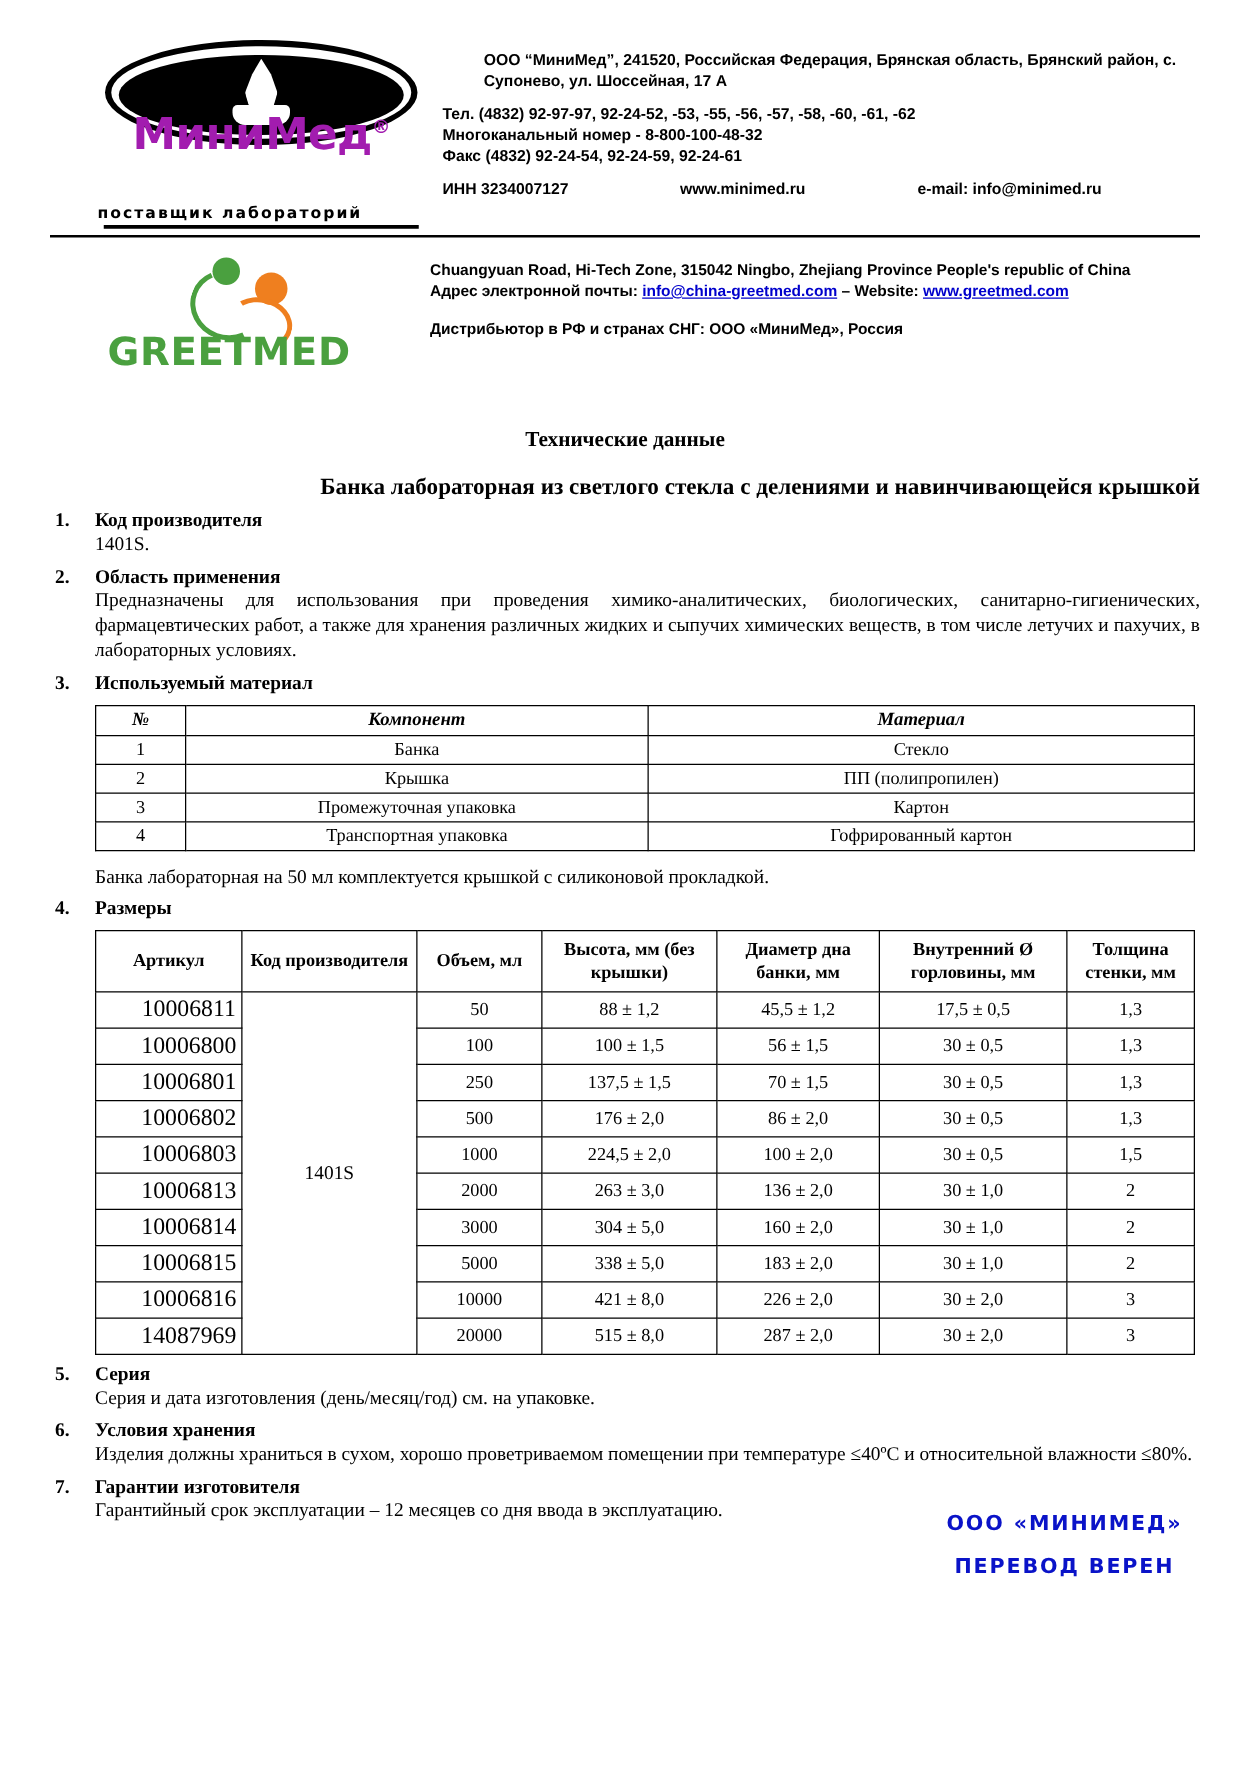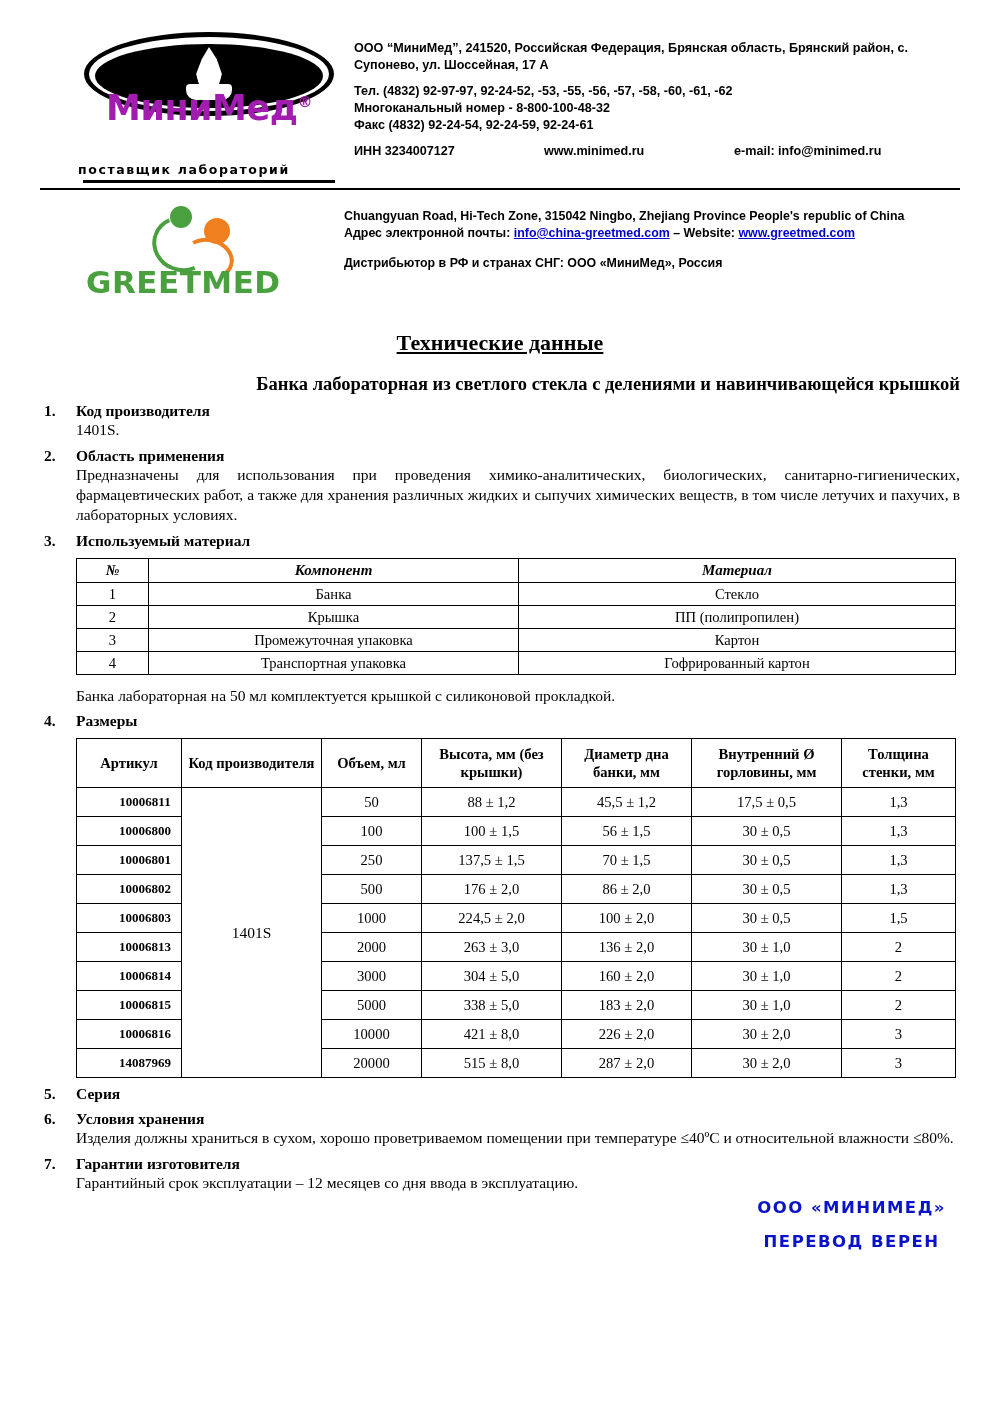--- a/index.html
+++ b/index.html
@@ -97,21 +97,21 @@
   }
 
   .header-contacts {
     flex: 1;
     font-family: "Liberation Sans", sans-serif;
     font-size: 12.6px;
     font-weight: 700;
     line-height: 17px;
     padding-top: 14px;
   }
-  .header-contacts .addr { margin-bottom: 9px; }
+  .header-contacts .addr { margin-bottom: 9px; margin-left: 33px; }
   .header-contacts .tel-block { margin-bottom: 9px; }
   .header-contacts .inn-row {
     display: flex;
     gap: 0px;
   }
   .header-contacts .inn-row span:nth-child(1) { width: 190px; }
   .header-contacts .inn-row span:nth-child(2) { width: 190px; }
 
   .hr-thick {
     margin: 5px 0 0 0;
@@ -180,23 +180,22 @@
   .greetmed-info a, .greetmed-info .link {
     color: #0000cc;
     text-decoration: underline;
   }
   .greetmed-info .dist { margin-top: 13px; }
 
   
   .doc-title {
     text-align: center;
     font-weight: 700;
-    font-size: 22px;
-    margin-top: 30px;
-    text-decoration: underline;
+    font-size: 17px;
+    margin-top: 42px;
   }
   .doc-subtitle {
     text-align: right;
     font-weight: 700;
     font-size: 18.5px;
     margin-top: 18px;
   }
 
   
   .section {
@@ -246,33 +245,33 @@
 
   .dim-table { width: 880px; margin-top: 8px; }
   .dim-table th {
     font-weight: 700;
     font-size: 14.6px;
     line-height: 18px;
     padding: 6px 3px;
   }
   .dim-table td { height: 29px; }
   .dim-table td.art {
-    font-weight: 700;
-    font-size: 13px;
+    font-weight: 400;
+    font-size: 19px;
     padding-left: 36px;
   }
   .dim-table td.code {
     font-size: 15.5px;
   }
 
   
   .stamp {
     position: absolute;
     right: 54px;
-    bottom: 155px;
+    bottom: 144px;
     text-align: center;
     color: #0a13c8;
     font-family: "DejaVu Sans", sans-serif;
     font-weight: 700;
     font-size: 16.5px;
     letter-spacing: 1.5px;
     line-height: 34px;
   }
 </style>
 </head>
@@ -490,20 +489,21 @@
         </tr>
       </tbody>
     </table>
   </div>
 
   <div class="section">
     <div class="sec-head">
       <span class="sec-num">5.</span>
       <span>Серия</span>
     </div>
+    <div class="sec-body plain">Серия и дата изготовления (день/месяц/год) см. на упаковке.</div>
   </div>
 
   <div class="section">
     <div class="sec-head">
       <span class="sec-num">6.</span>
       <span>Условия хранения</span>
     </div>
     <div class="sec-body">Изделия должны храниться в сухом, хорошо проветриваемом помещении при температуре ≤40ºС и относительной влажности ≤80%.</div>
   </div>
 

